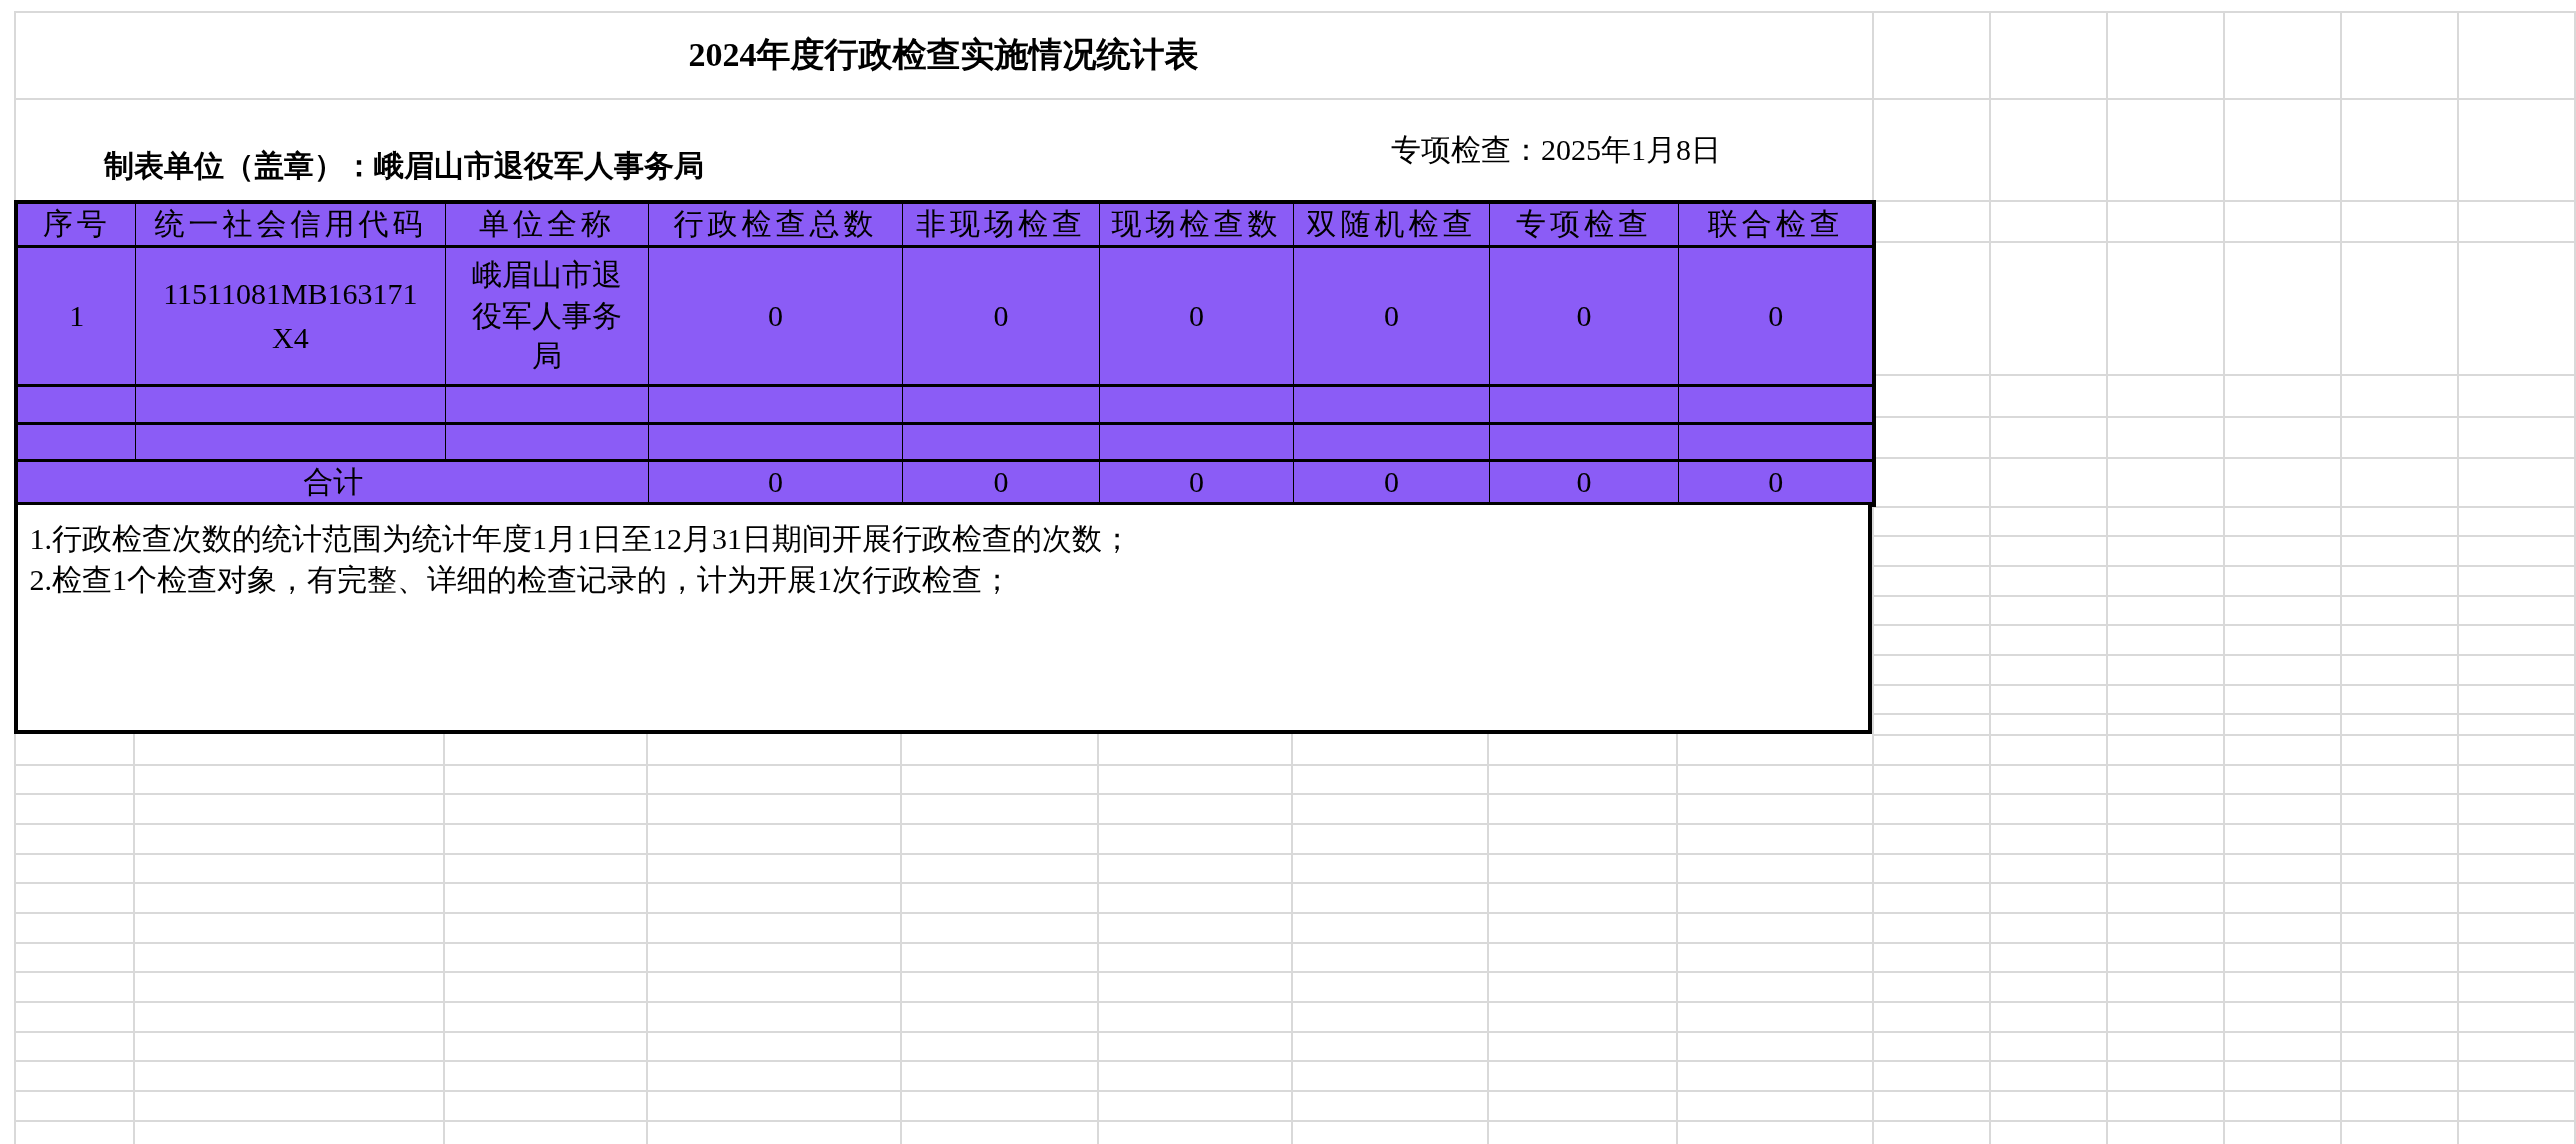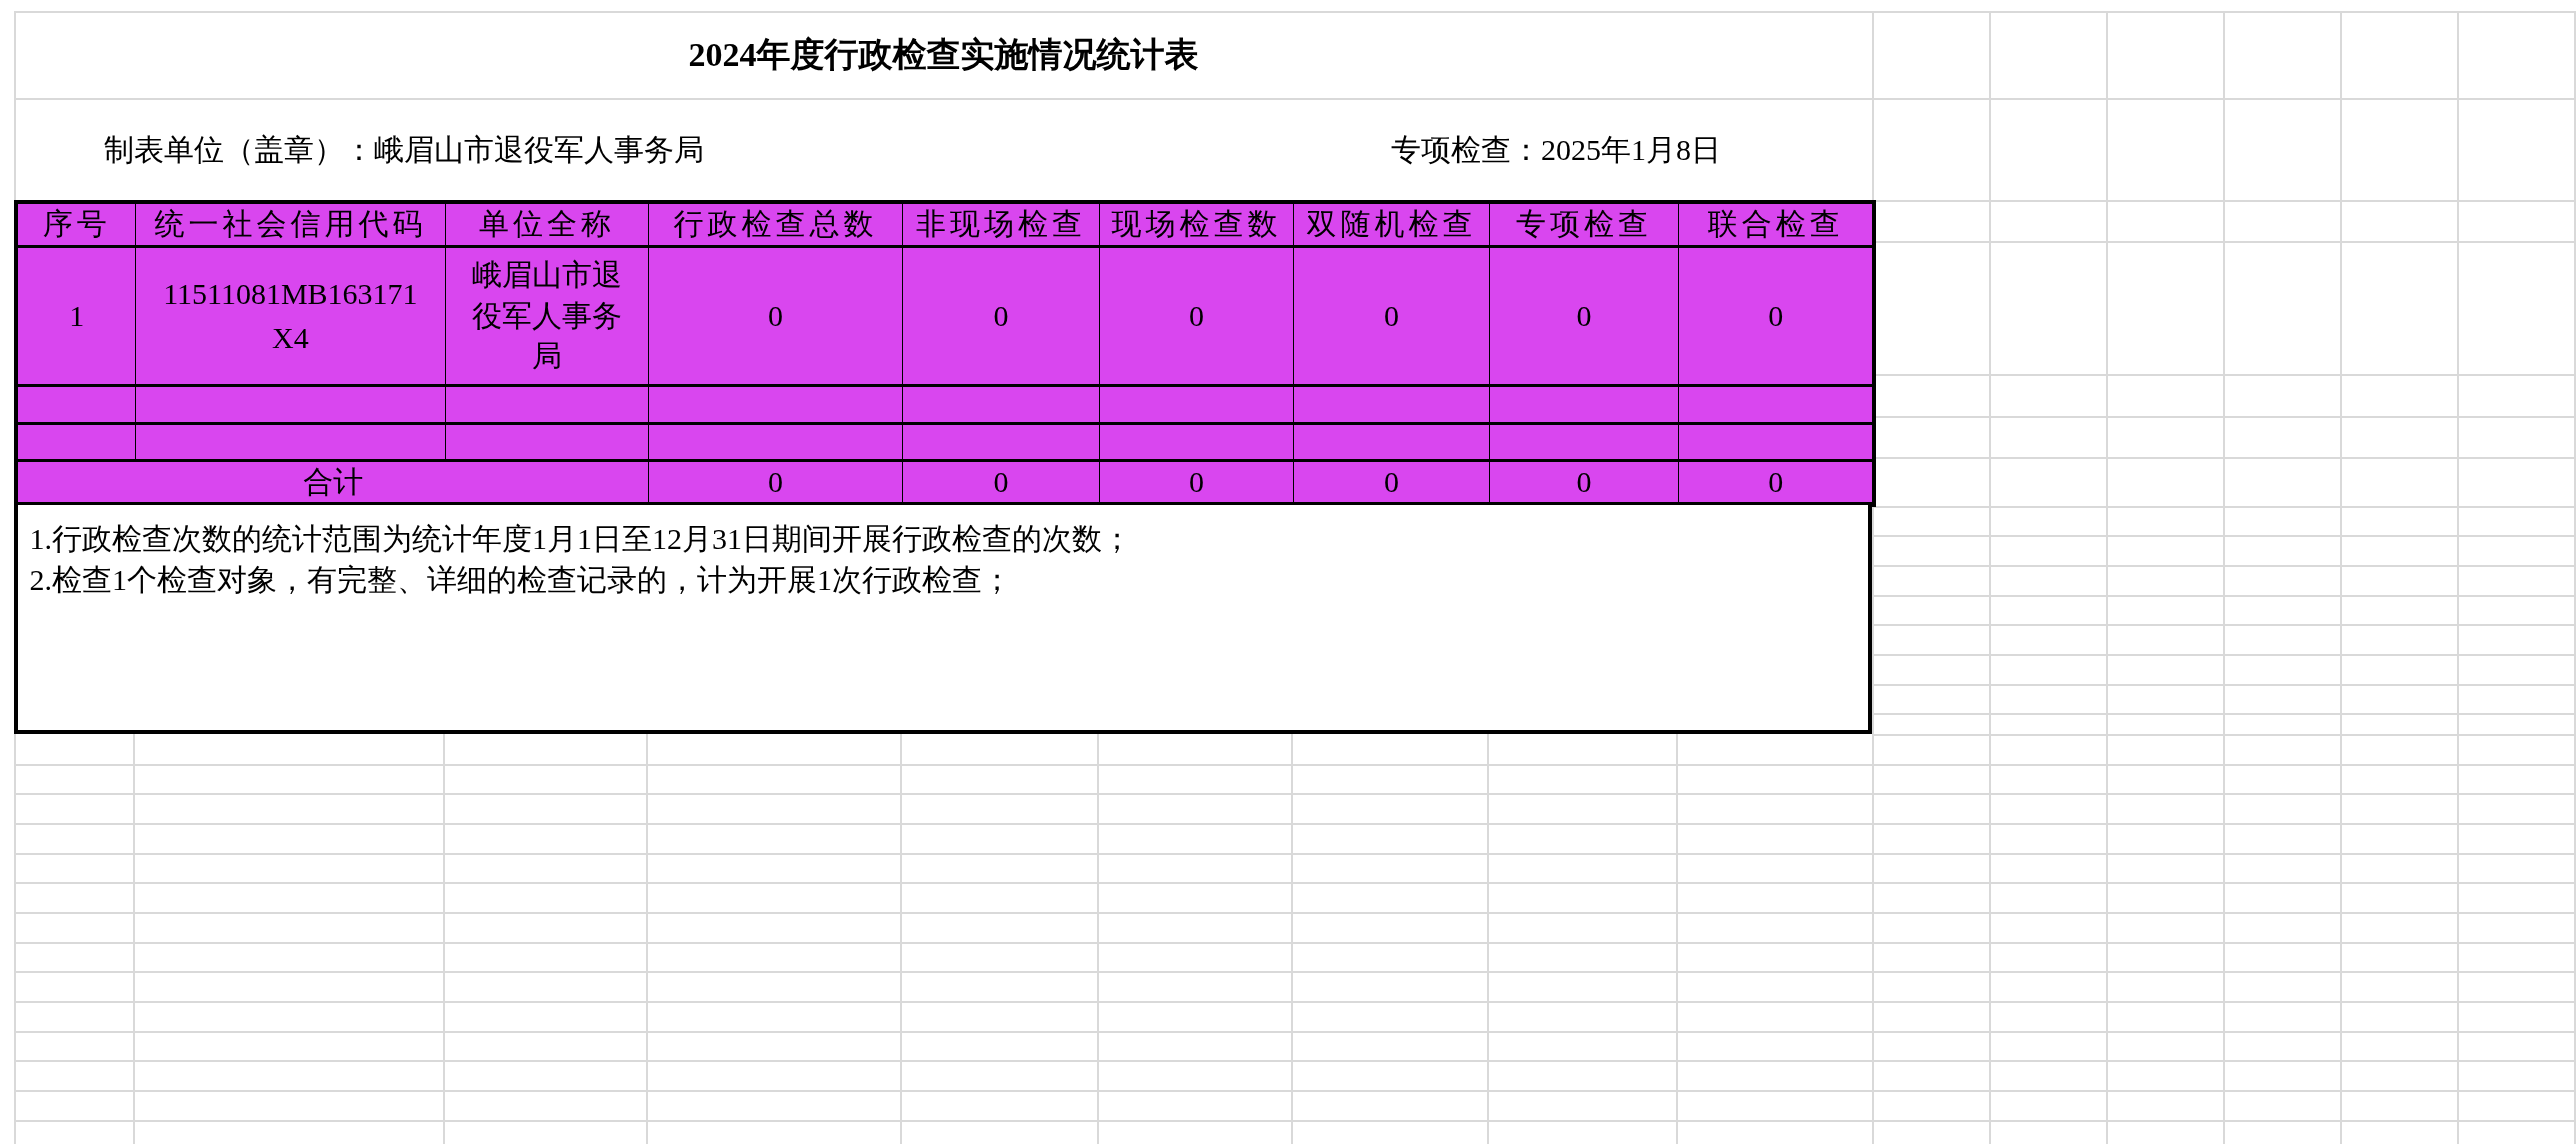--- a/index.html
+++ b/index.html
@@ -13,32 +13,32 @@
     color: #000000;
   }
   .gridline { position: absolute; background: #d9d9d9; z-index: 0; }
 
   .doc-title {
     position: absolute; left: 14.4px; top: 11.2px; width: 1858px; height: 87px;
     line-height: 87px; text-align: center;
     font-size: 34px; font-weight: bold; z-index: 2;
   }
   .info-unit {
-    position: absolute; left: 104px; top: 98px; height: 103px;
-    line-height: 103px; font-size: 30px; z-index: 2; white-space: nowrap;
+    position: absolute; left: 104px; top: 114px; height: 103px;
+    line-height: 103px; font-size: 30px; z-index: 2; white-space: nowrap; font-weight: bold;
   }
   .info-date {
     position: absolute; left: 1391px; top: 98px; height: 103px;
     line-height: 103px; font-size: 30px; z-index: 2; white-space: nowrap;
   }
 
   .stats-table {
     position: absolute; left: 14.4px; top: 200px; z-index: 2;
     border-collapse: collapse; table-layout: fixed;
-    width: 1858px; background: #d946ef;
+    width: 1858px; background: #8b5cf6;
     font-size: 30px;
   }
   .stats-table td, .stats-table th {
     border-left: 1.6px solid #000; border-right: 1.6px solid #000;
     border-top: 3.2px solid #000; border-bottom: 3.2px solid #000;
     text-align: center; vertical-align: middle;
     padding: 0; font-weight: normal; overflow: hidden;
   }
   .stats-table { border: 4px solid #000; }
   .stats-table th { letter-spacing: 4px; }

